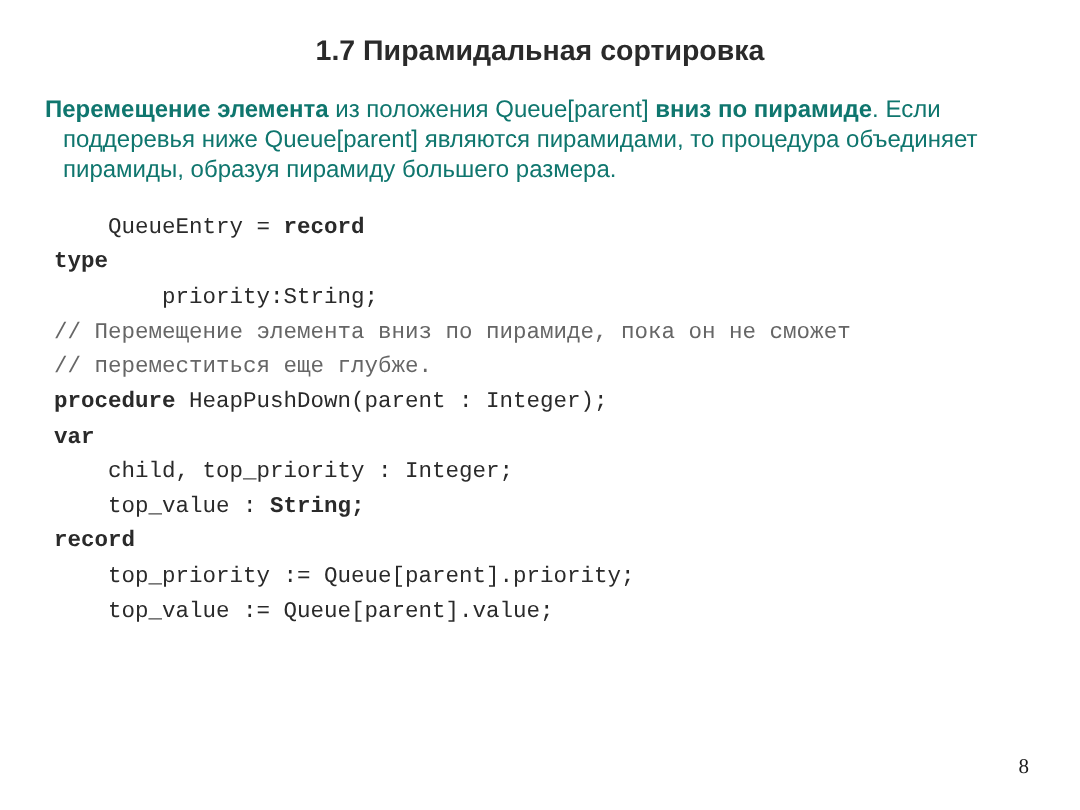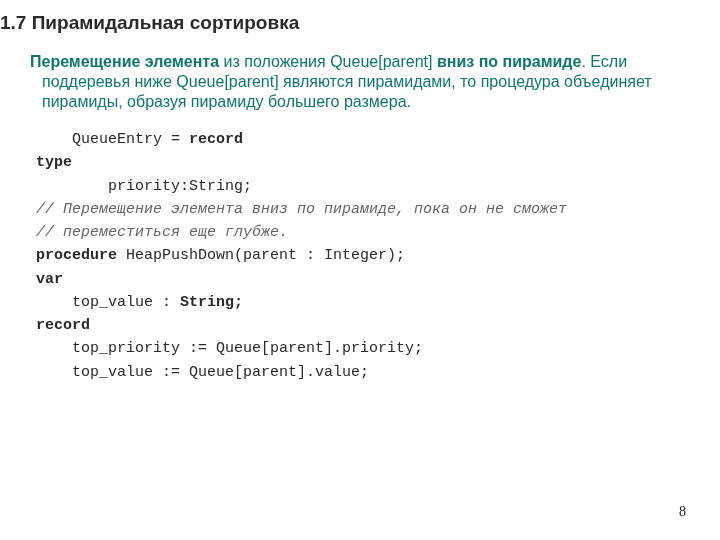--- a/index.html
+++ b/index.html
@@ -5,45 +5,45 @@
     * { margin: 0; padding: 0; box-sizing: border-box; }
     body {
       width: 720px;
       height: 540px;
       background: #ffffff;
       font-family: Arial, Helvetica, sans-serif;
       position: relative;
       overflow: hidden;
     }
     .title {
-      text-align: left;
+      text-align: center;
       font-size: 19px;
       font-weight: bold;
       color: #2a2a2a;
-      padding-top: 12px;
+      padding-top: 24px;
     }
     .description {
       font-size: 16px;
       color: #0f766e;
       line-height: 1.25;
       padding: 18px 24px 0 30px;
       text-indent: -12px;
       margin-left: 12px;
     }
     .description .bold { font-weight: bold; }
     .code {
       padding: 16px 0 0 36px;
       font-family: "Courier New", Courier, monospace;
       font-size: 15px;
       color: #2a2a2a;
       line-height: 1.55;
     }
     .code .line { white-space: pre; }
     .code .kw { font-weight: bold; }
-    .code .comment { font-style: italic; color: #666; }
+    .code .comment { color: #666; }
     .page-num {
       position: absolute;
       bottom: 20px;
       right: 34px;
       font-size: 14px;
       font-family: "Times New Roman", serif;
       color: #1a1a1a;
     }
   </style>
 </head>
@@ -57,19 +57,20 @@
 
 <div class="code">
   <div class="line"><span>    QueueEntry = </span><span class="kw">record</span></div>
   <div class="line"><span class="kw">type</span></div>
   <div class="line">        priority:String;</div>
   <div class="line"></div>
   <div class="line comment">// Перемещение элемента вниз по пирамиде, пока он не сможет</div>
   <div class="line comment">// переместиться еще глубже.</div>
   <div class="line"><span class="kw">procedure</span><span> HeapPushDown(parent : Integer);</span></div>
   <div class="line"><span class="kw">var</span></div>
+  <div class="line">    child, top_priority : Integer;</div>
   <div class="line"><span>    top_value : </span><span class="kw">String;</span></div>
   <div class="line"><span class="kw">record</span></div>
   <div class="line">    top_priority := Queue[parent].priority;</div>
   <div class="line">    top_value := Queue[parent].value;</div>
 </div>
 
 <div class="page-num">8</div>
 
 </body></html>

